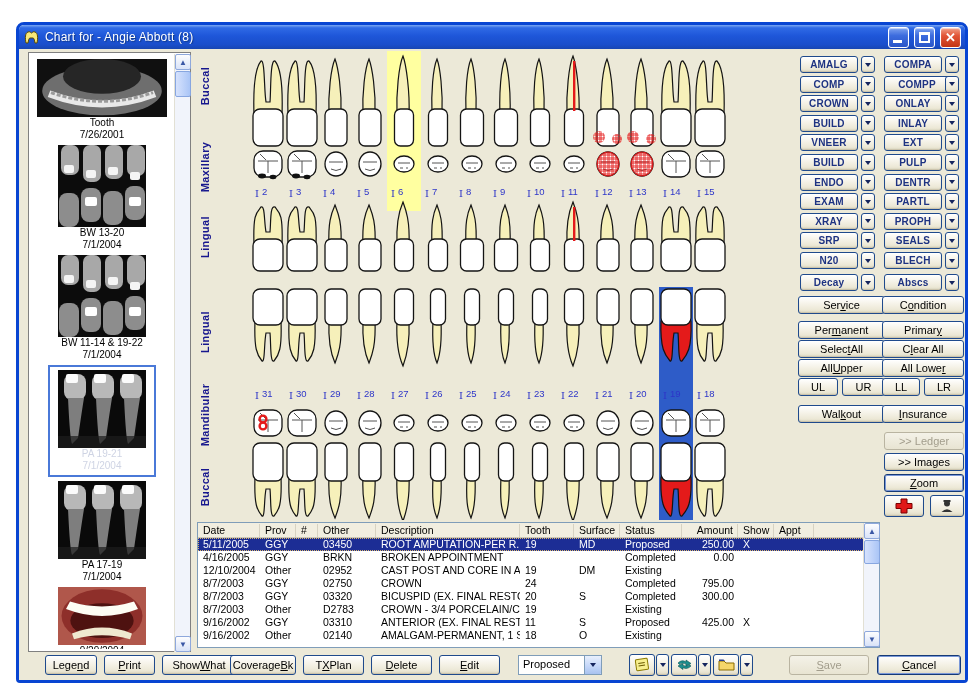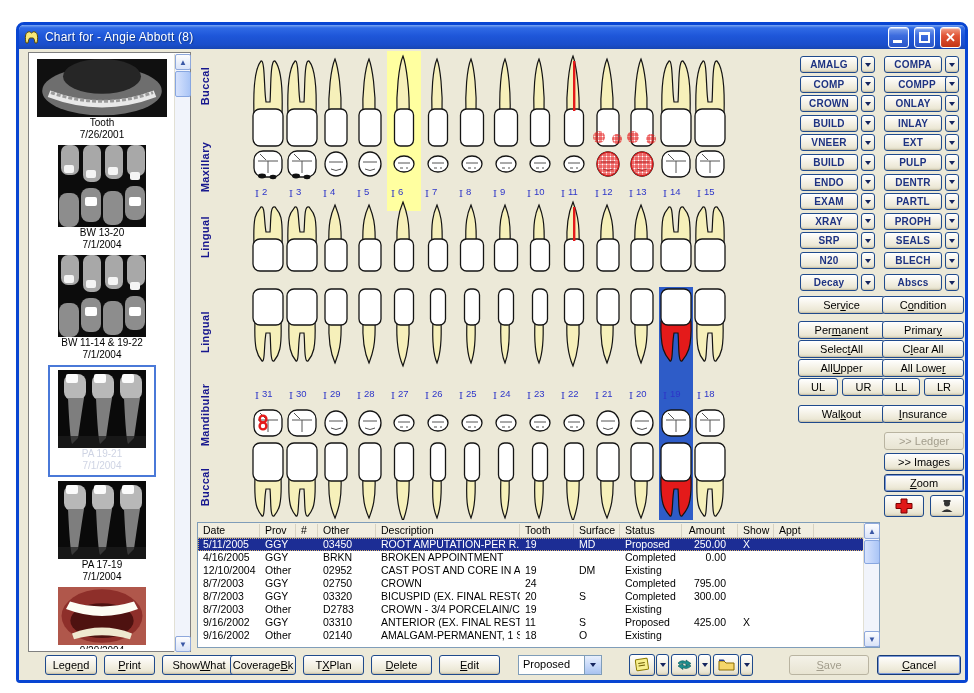--- a/index.html
+++ b/index.html
@@ -65,21 +65,21 @@
 
   
   .tx-table{position:absolute;left:178px;top:473px;width:683px;height:126px;background:#fff;
             border:1px solid #7f9db9;font-size:10.5px;}
   .tx-head{display:flex;height:15px;background:#f1eee0;border-bottom:1px solid #cbc7b5;
            color:#000;align-items:center;}
   .tx-head .c{border-right:1px solid #d6d2c2;height:13px;line-height:13px;padding-left:5px;overflow:hidden;}
   .tx-row{display:flex;height:13px;line-height:13px;color:#000;}
   .tx-row .c{padding-left:5px;overflow:hidden;white-space:nowrap;}
   .tx-row.sel{background:#1c2d95;color:#fff;outline:1px dotted #d8b56a;outline-offset:-1px;}
-  .c.amount{text-align:right;padding-right:12px;padding-left:0;}
+  .c.amount{text-align:right;padding-right:4px;padding-left:0;}
 
   
   .combo{position:absolute;height:20px;background:#fff;border:1px solid #7f9db9;display:flex;font-size:11px;}
   .combo .val{flex:1;padding:2px 4px;}
   .combo .cbtn{width:17px;border-left:1px solid #7f9db9;border-radius:0 1px 1px 0;
                background:linear-gradient(180deg,#e8f0fd,#c2d5f8 60%,#a8c2ef);
                display:flex;align-items:center;justify-content:center;}
 </style>
 </head>
 <body>

